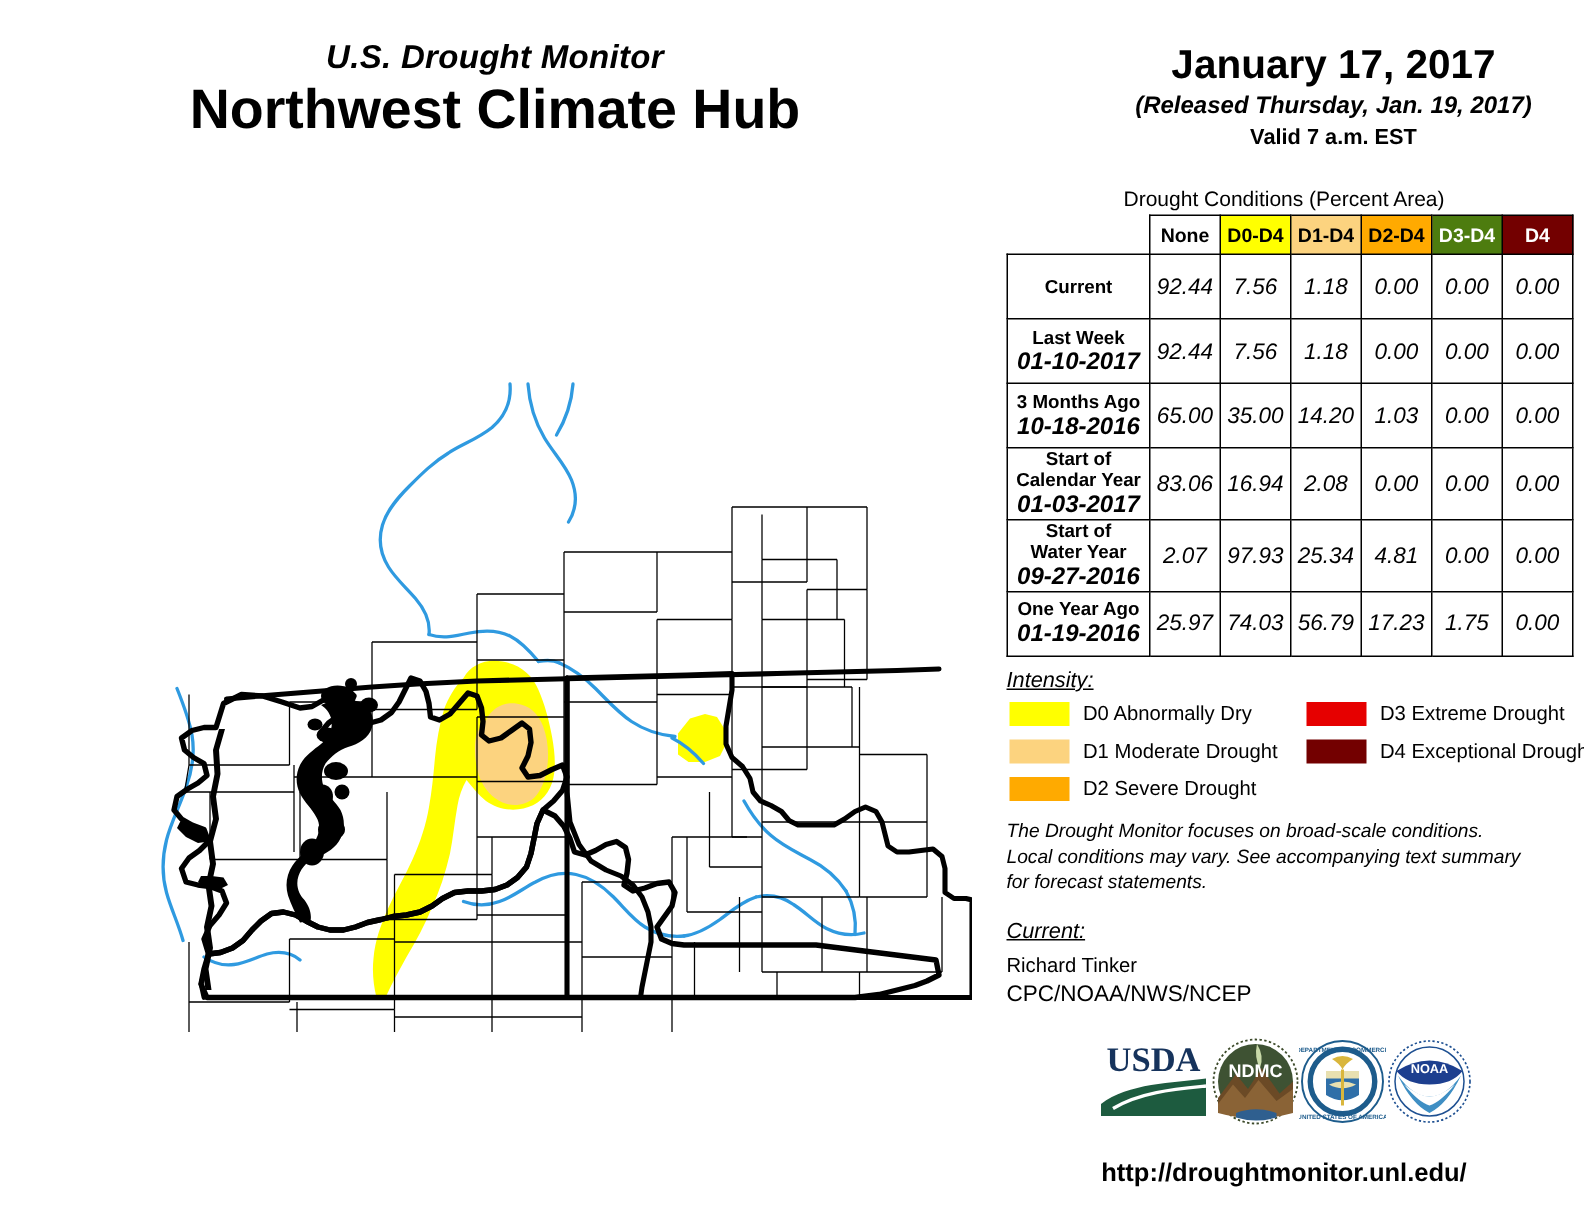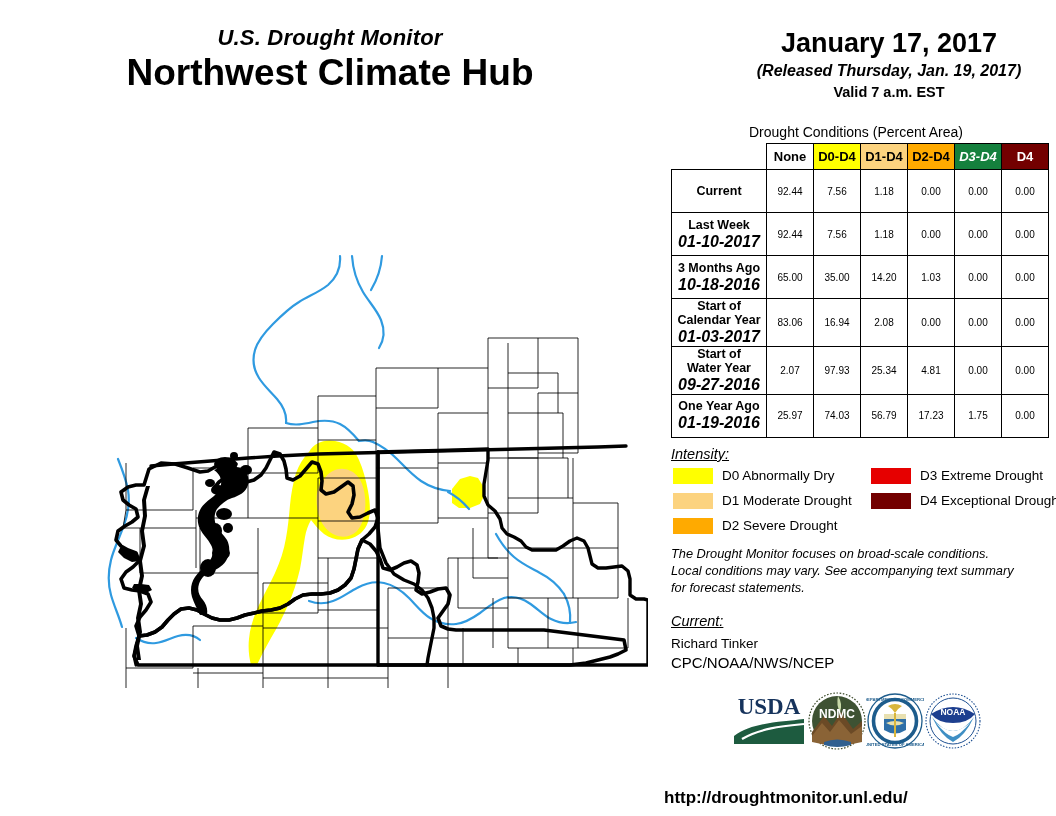--- a/index.html
+++ b/index.html
@@ -64,30 +64,30 @@
     height: 26px; font-size: 13px; font-weight: bold;
   }
   #conditions-table thead th.corner {
     border: none; background: transparent;
   }
   #conditions-table tbody td { height: 43px; }
   #conditions-table tbody td.rowlabel {
     width: 95px; font-weight: bold; font-size: 12.5px;
     line-height: 1.12;
   }
-  #conditions-table tbody td.val { width: 47px; font-size: 10px; }
+  #conditions-table tbody td.val { width: 47px; font-size: 15px; font-style: italic; }
   .sub-date {
     display: block; font-size: 16px; font-weight: bold;
     font-style: italic; margin-top: 1px;
   }
   th.hdr-none { width: 47px; background: #ffffff; }
   th.hdr-d0   { width: 47px; background: #FFFF00; }
   th.hdr-d1   { width: 47px; background: #FCD37F; }
   th.hdr-d2   { width: 47px; background: #FFAA00; }
-  th.hdr-d3   { width: 47px; background: #15803d; color:#fff;font-style:italic; }
+  th.hdr-d3   { width: 47px; background: #4d7c0f; color:#fff; }
   th.hdr-d4   { width: 47px; background: #730000; color:#fff; }
 
   
   #intensity-header {
     position: absolute; left: 671px; top: 446px;
     font-size: 14.5px; font-style: italic;
     text-decoration: underline;
   }
   .legend-col { position: absolute; }
   #legend-col-left  { left: 673px; top: 468px; }
@@ -118,21 +118,21 @@
     position: absolute; left: 671px; top: 654px; font-size: 15px;
   }
 
   
   #logo-bar {
     position: absolute; left: 664px; top: 692px; width: 384px;
     display: flex; align-items: center; justify-content: center;
   }
   #site-url {
     position: absolute; left: 664px; top: 772px; width: 384px;
-    font-size: 17px; font-weight: bold; margin-top: 16px;
+    text-align: center; font-size: 17px; font-weight: bold;
   }
 
   
   #map-wrap {
     position: absolute; left: 18px; top: 228px;
     width: 630px; height: 460px;
   }
   #map-svg { display: block; width: 630px; height: 460px; }
 </style>
 </head>

